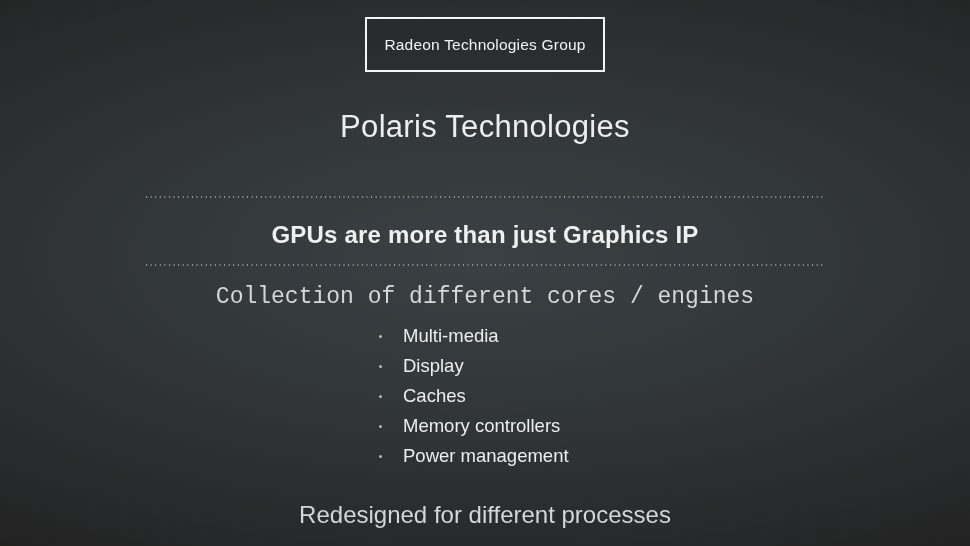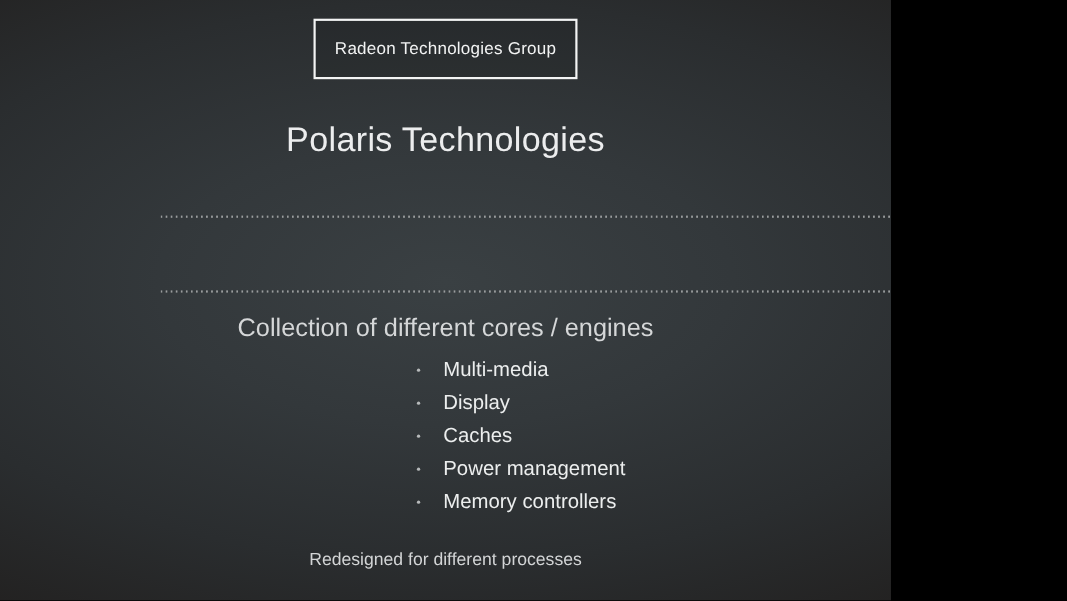--- a/index.html
+++ b/index.html
@@ -2,21 +2,21 @@
 <html><head>
 <meta charset="utf-8">
 <style>
   html, body {
     margin: 0;
     padding: 0;
     background: #000;
   }
   .slide {
     position: relative;
-    width: 810px;
+    width: 970px;
     height: 546px;
     overflow: hidden;
     font-family: "Liberation Sans", sans-serif;
     background:
       radial-gradient(ellipse 115% 85% at 50% 47%,
         #3a4043 0%,
         #33383b 28%,
         #2a2d2f 55%,
         #211f1e 82%,
         #1d1b1a 100%);
@@ -78,20 +78,21 @@
     font-size: 24px;
     font-weight: 700;
     color: #eef0f0;
     letter-spacing: 0.2px;
   }
   .list-heading {
     top: 284px;
     font-size: 23px;
     font-weight: 300;
     color: #d5d7d8;
+    font-family: Liberation Mono, monospace;
   }
   .bullet-list {
     position: absolute;
     top: 317px;
     left: 375px;
     margin: 4px;
     padding: 0;
     list-style: none;
   }
   .bullet-item {
@@ -105,21 +106,21 @@
   .bullet-dot {
     width: 3px;
     height: 3px;
     border-radius: 50%;
     background: #b7babb;
     margin-right: 21px;
     flex: 0 0 auto;
   }
   .closing-line {
     top: 501px;
-    font-size: 16px;
+    font-size: 24px;
     font-weight: 300;
     color: #d3d5d6;
   }
   .footnote {
     position: absolute;
     left: 4px;
     top: 530px;
     font-size: 8.5px;
     font-style: italic;
     color: #767879;
@@ -133,44 +134,45 @@
 
   <div class="badge-wrap">
     <div class="badge">Radeon Technologies Group</div>
   </div>
 
   <div class="centered-line title">Polaris Technologies</div>
 
 
   <div class="dotted-sep sep-top"></div>
 
+  <div class="centered-line section-heading">GPUs are more than just Graphics IP</div>
 
   <div class="dotted-sep sep-bottom"></div>
 
   <div class="centered-line list-heading">Collection of different cores / engines</div>
 
   <ul class="bullet-list">
     <li class="bullet-item">
       <span class="bullet-dot"></span>
       <span>Multi-media</span>
     </li>
     <li class="bullet-item">
       <span class="bullet-dot"></span>
       <span>Display</span>
     </li>
     <li class="bullet-item">
       <span class="bullet-dot"></span>
       <span>Caches</span>
     </li>
     <li class="bullet-item">
       <span class="bullet-dot"></span>
-      <span>Power management</span>
+      <span>Memory controllers</span>
     </li>
     <li class="bullet-item">
       <span class="bullet-dot"></span>
-      <span>Memory controllers</span>
+      <span>Power management</span>
     </li>
   </ul>
 
   <div class="centered-line closing-line">Redesigned for different processes</div>
 
 
 </div>
 
 </body></html>

